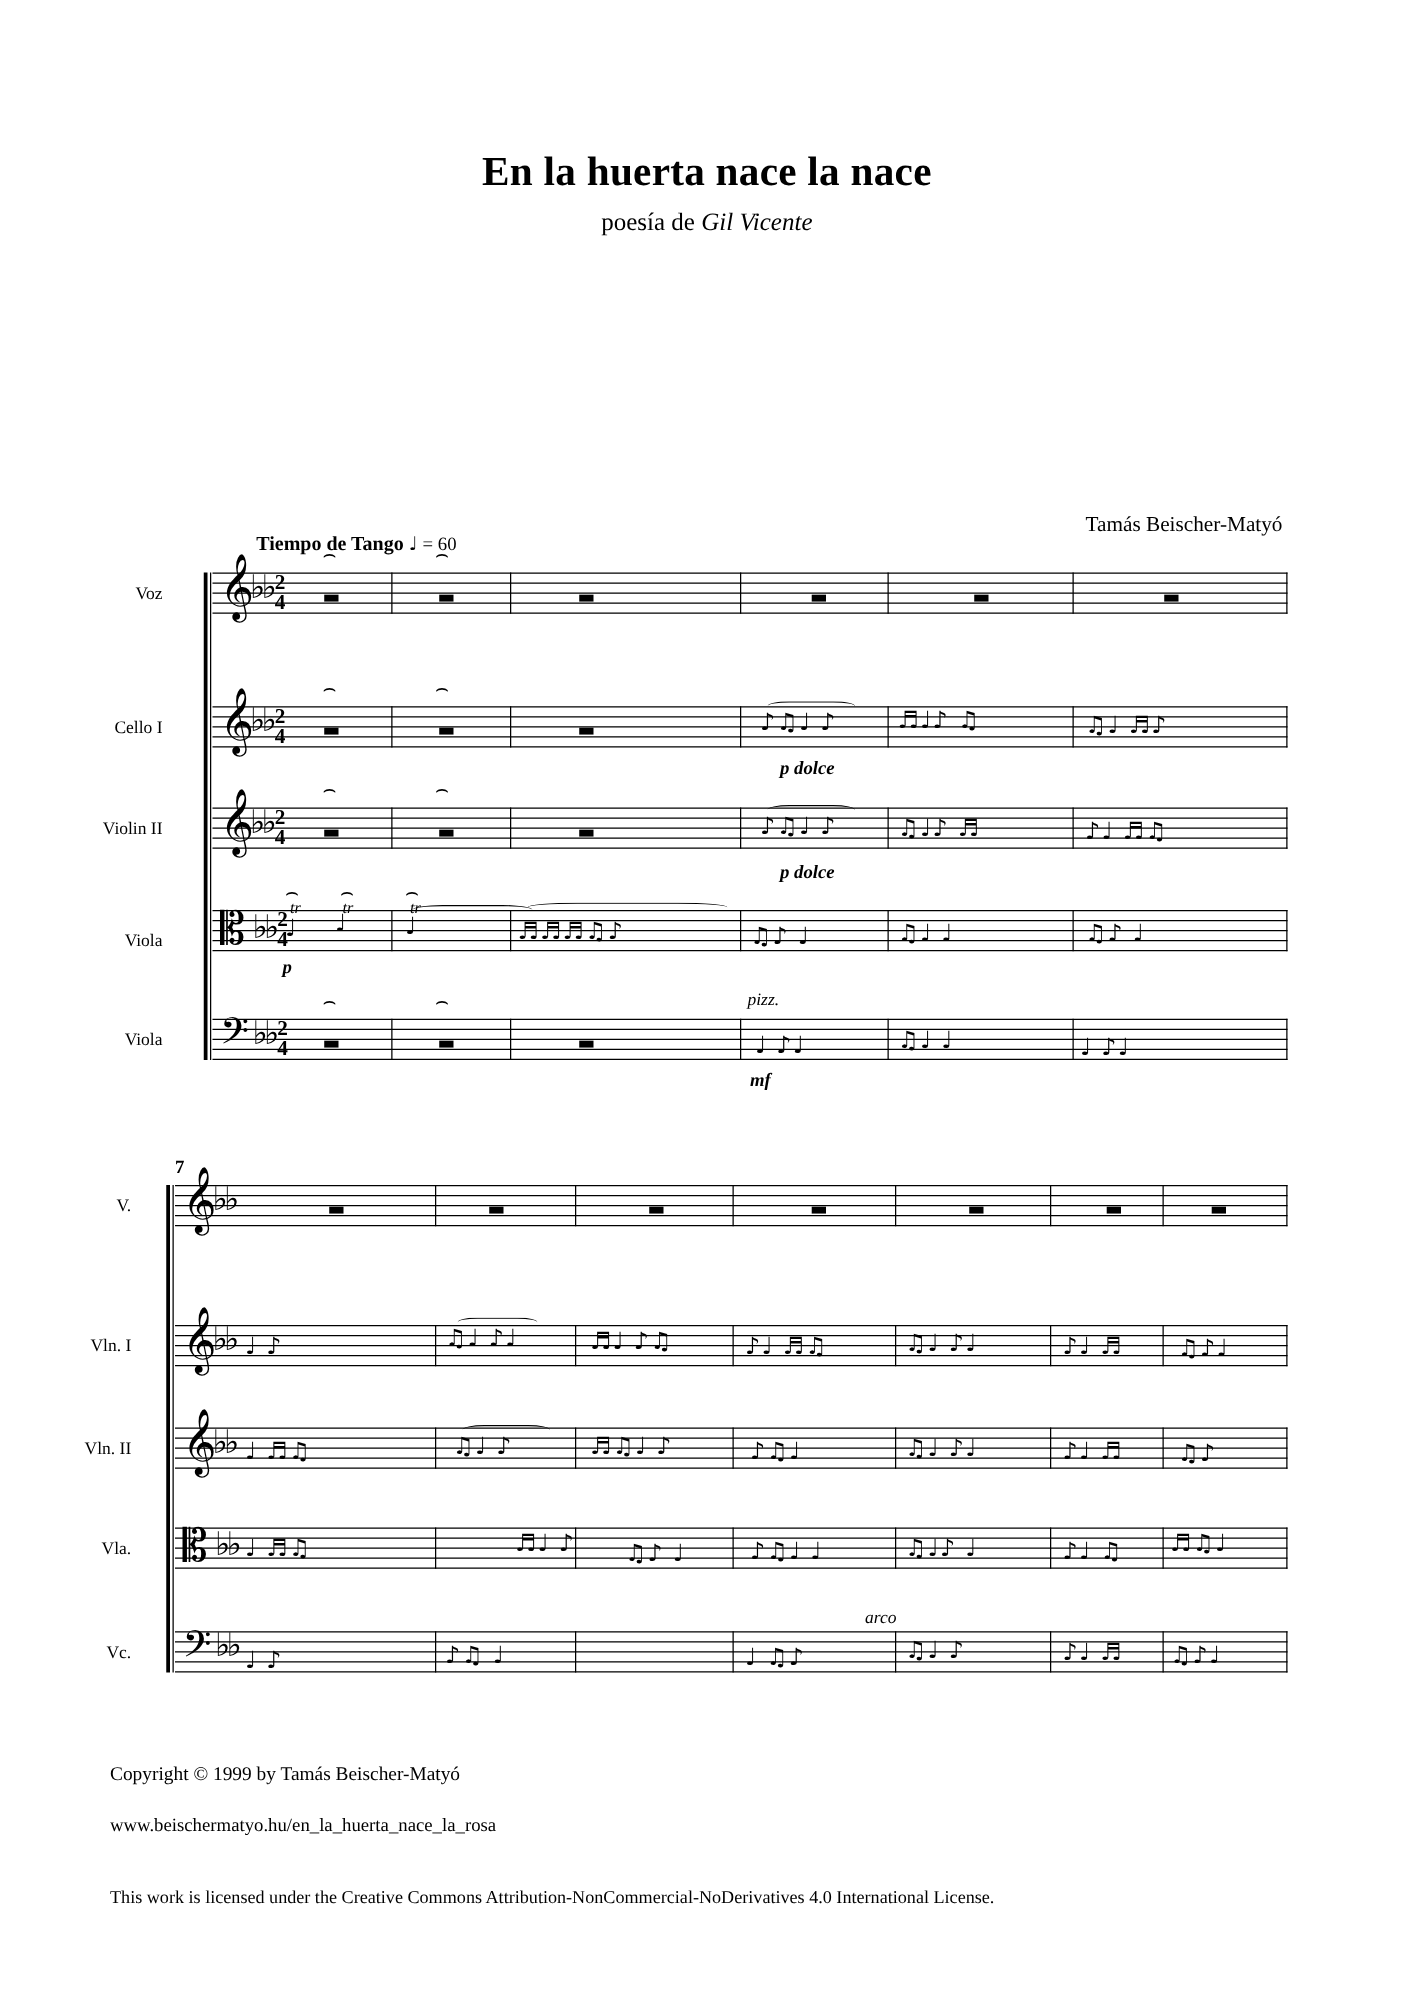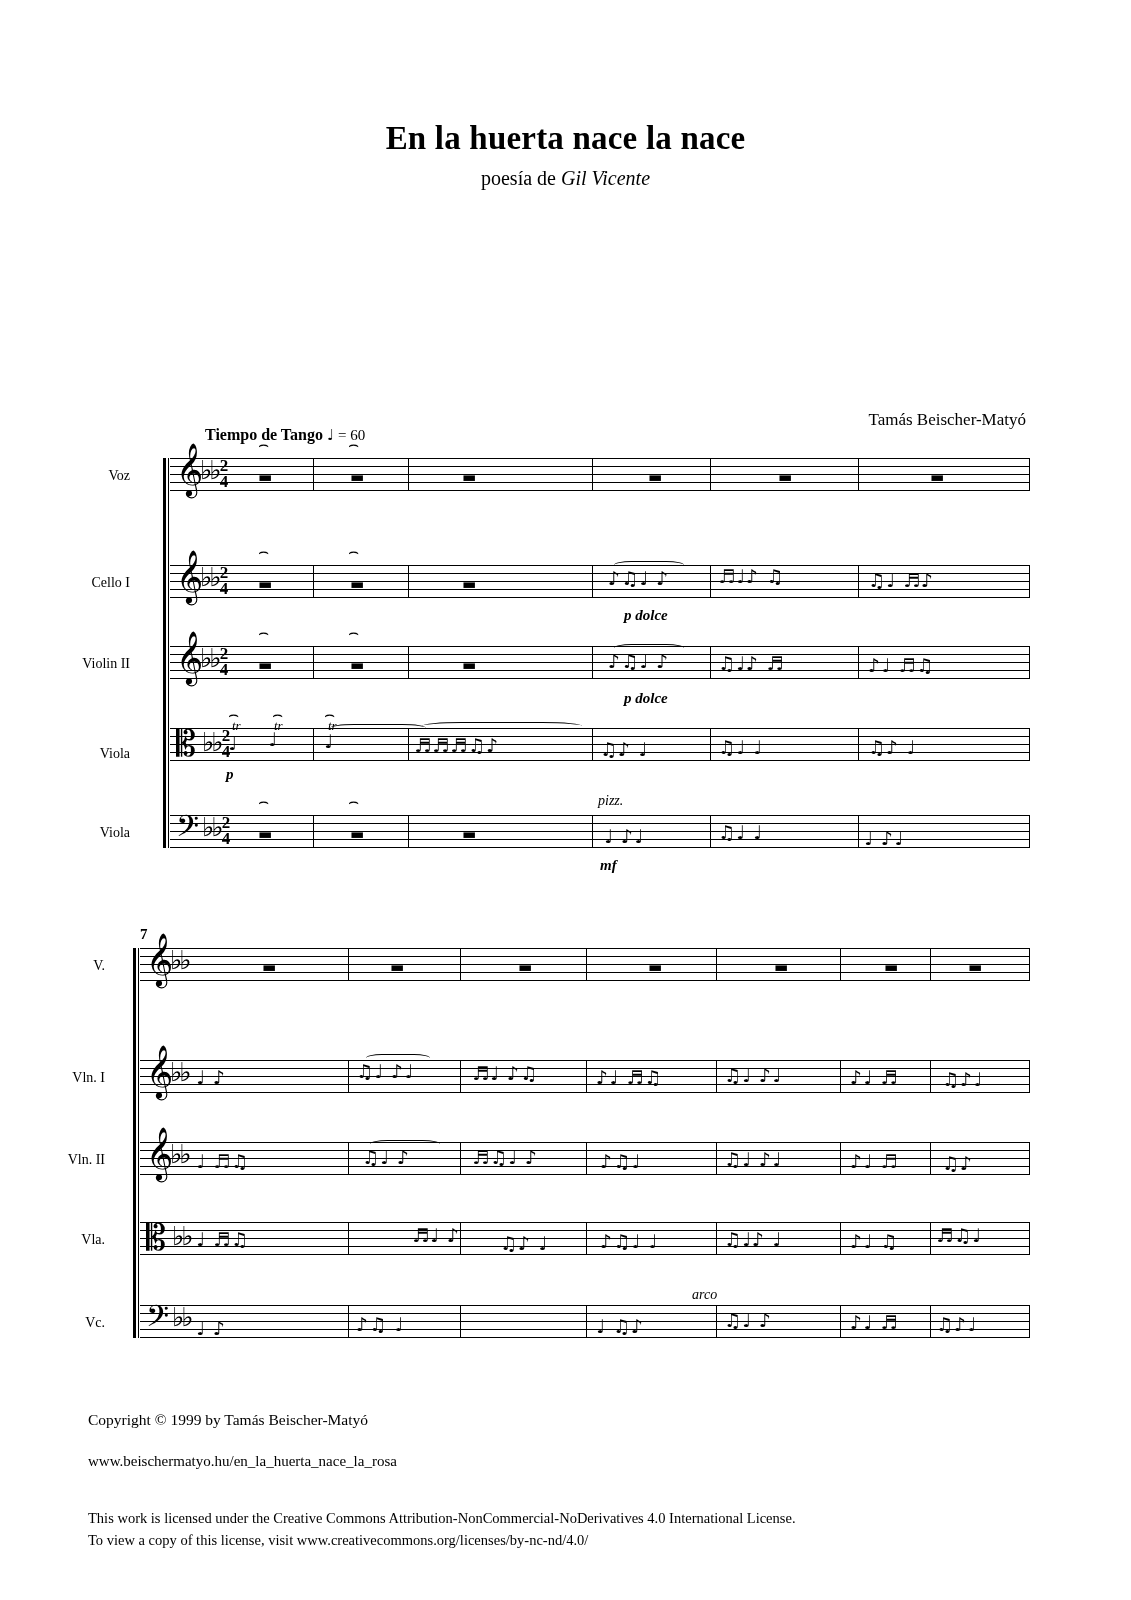--- a/index.html
+++ b/index.html
@@ -564,15 +564,14 @@
       <div class="barline" style="left:716px;"></div>
       <div class="barline" style="left:840px;"></div>
       <div class="barline" style="left:930px;"></div>
       <div class="barline" style="left:1029px;"></div>
     </div>
   </div>
 
   <div class="footer" id="copyright">Copyright © 1999 by Tamás Beischer-Matyó</div>
   <div class="footer" id="weburl">www.beischermatyo.hu/en_la_huerta_nace_la_rosa</div>
   <div class="footer" id="license1">This work is licensed under the Creative Commons Attribution-NonCommercial-NoDerivatives 4.0 International License.</div>
-  <div class="footer" id="license2">To view a copy of this license, visit www.creativecommons.org/licenses/by-nc-nd/4.0/</div>
 
 </div>
 
 </body></html>

